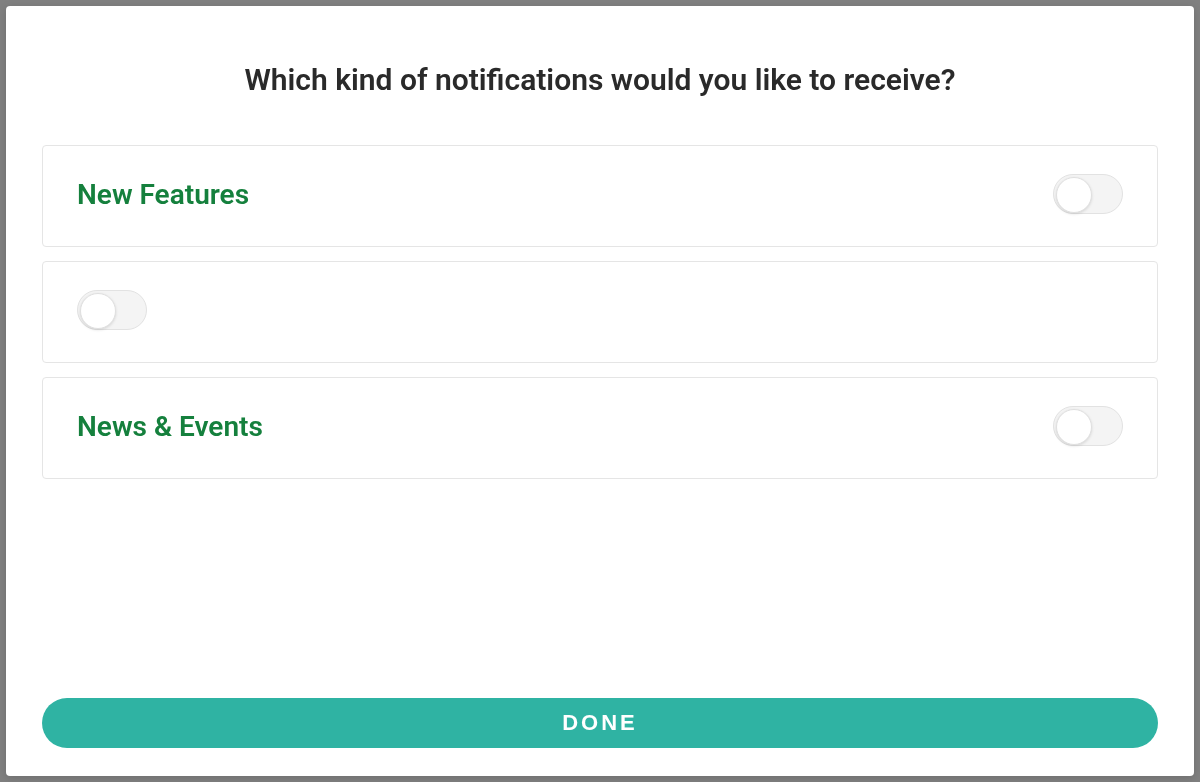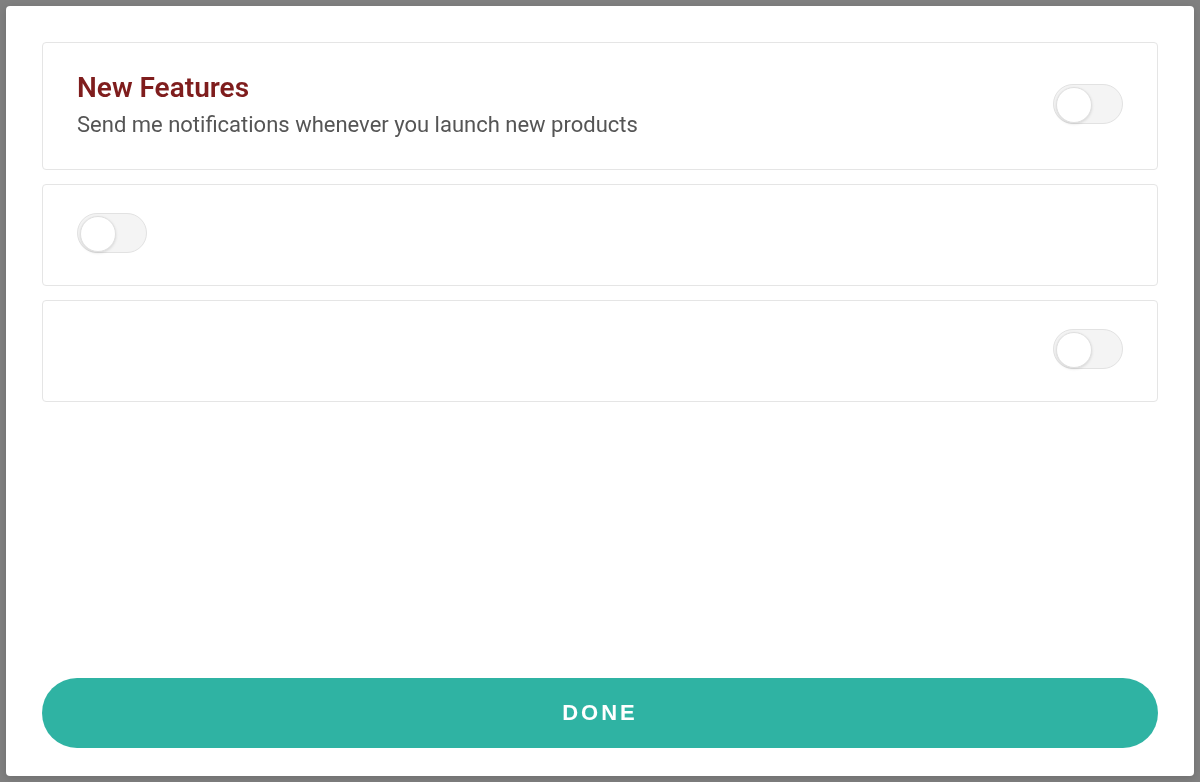--- a/index.html
+++ b/index.html
@@ -47,21 +47,21 @@
       justify-content: space-between;
     }
     .option-texts {
       display: flex;
       flex-direction: column;
       gap: 8px;
     }
     .option-title {
       font-size: 28px;
       font-weight: 600;
-      color: #7f1d1d;
+      color: #15803d;
     }
     .option-desc {
       font-size: 22px;
       font-weight: 400;
       color: #555555;
     }
     .toggle {
       width: 70px;
       height: 40px;
       background: #f4f4f4;
@@ -81,53 +81,54 @@
       border: 1px solid #e0e0e0;
       border-radius: 50%;
       box-shadow: 0 1px 3px rgba(0,0,0,0.12);
     }
     .done-button {
       margin-top: 28px;
       background: #2fb3a3;
       color: #ffffff;
       border: none;
       border-radius: 999px;
-      height: 70px;
+      height: 50px;
       font-size: 22px;
       font-weight: 600;
       letter-spacing: 3px;
       cursor: pointer;
       text-transform: uppercase;
     }
   </style>
 </head>
 <body>
 
 <div class="modal">
+  <h1 class="title">Which kind of notifications would you like to receive?</h1>
 
   <div class="options">
 
     <div class="option-card">
       <div class="option-texts">
         <div class="option-title">New Features</div>
-        <div class="option-desc">Send me notifications whenever you launch new products</div>
       </div>
       <div class="toggle" role="switch" aria-checked="false">
         <div class="toggle-knob"></div>
       </div>
     </div>
 
     <div class="option-card">
       <div class="toggle" role="switch" aria-checked="false">
         <div class="toggle-knob"></div>
       </div>
     </div>
 
     <div class="option-card">
       <div class="option-texts">
+        <div class="option-title">News &amp; Events</div>
       </div>
       <div class="toggle" role="switch" aria-checked="false">
         <div class="toggle-knob"></div>
       </div>
     </div>
 
   </div>
 
   <button class="done-button">DONE</button>
 </div>

